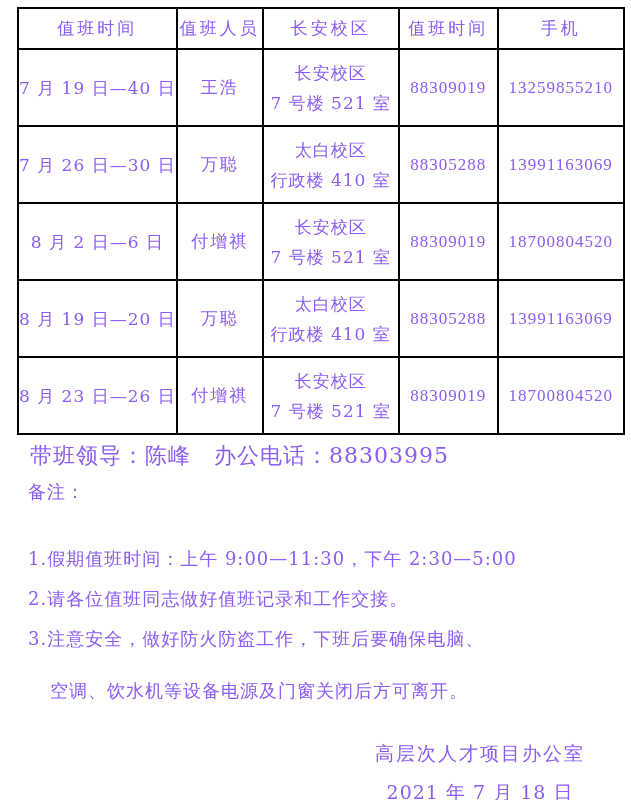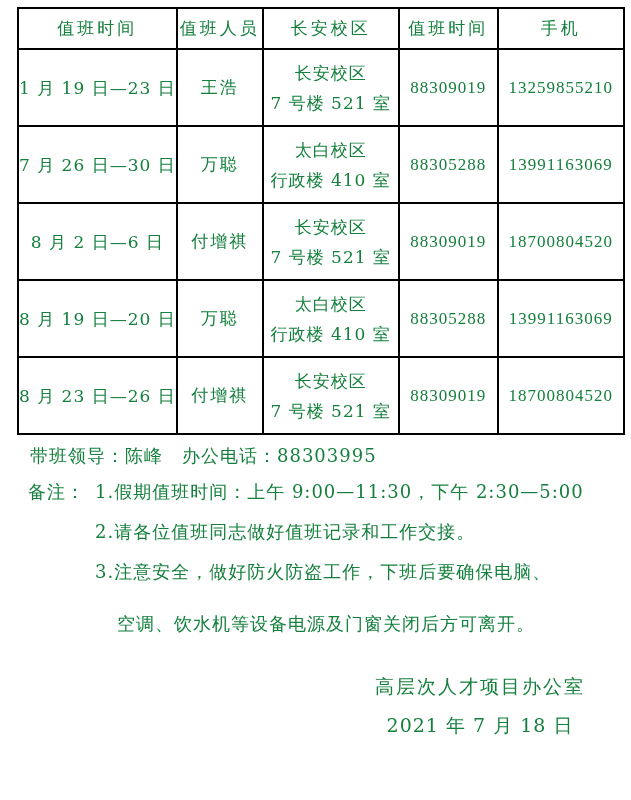--- a/index.html
+++ b/index.html
@@ -5,21 +5,21 @@
   html, body {
     margin: 0;
     padding: 0;
     background: #ffffff;
   }
   .page {
     position: relative;
     width: 631px;
     height: 800px;
     background: #ffffff;
-    color: #15803d;
+    color: #8b5cf6;
     font-family: "DejaVu Serif", "Liberation Serif", serif;
     overflow: hidden;
   }
   table.duty-table {
     border-collapse: collapse;
     table-layout: fixed;
     margin: 7px 0 0 17px;
   }
   .duty-table th,
   .duty-table td {
@@ -49,28 +49,29 @@
     letter-spacing: 1px;
     white-space: nowrap;
   }
   td.num {
     letter-spacing: 1px;
     font-size: 17px;
     font-family: Liberation Serif, serif;
   }
   .leader-line {
     margin: 8px 0 0 30px;
-    font-size: 18px;
+    font-size: 22px;
     line-height: 26px;
     letter-spacing: 1px;
   }
   .notes {
     display: flex;
     align-items: flex-start;
     margin: 9px 0 0 28px;
+    flex-direction: column;
   }
   .notes-label {
     flex: 0 0 67px;
     font-size: 18px;
     line-height: 28px;
     letter-spacing: 1px;
   }
   .note-items p {
     margin: 0 0 12px 0;
     font-size: 18px;
@@ -118,21 +119,21 @@
         <th>值班时间</th>
         <th>值班人员</th>
         <th>长安校区</th>
         <th>值班时间</th>
         <th>手机</th>
       </tr>
     </thead>
     <tbody>
       <tr>
         <td class="cjk">
-          <div class="cell-line">1 月 19 日—23 日</div>
+          <div class="cell-line">7 月 19 日—40 日</div>
           <div class="cell-line"></div>
         </td>
         <td class="cjk">王浩</td>
         <td class="cjk">
           <div class="cell-line">长安校区</div>
           <div class="cell-line">7 号楼 521 室</div>
         </td>
         <td class="num">88309019</td>
         <td class="num">13259855210</td>
       </tr>

